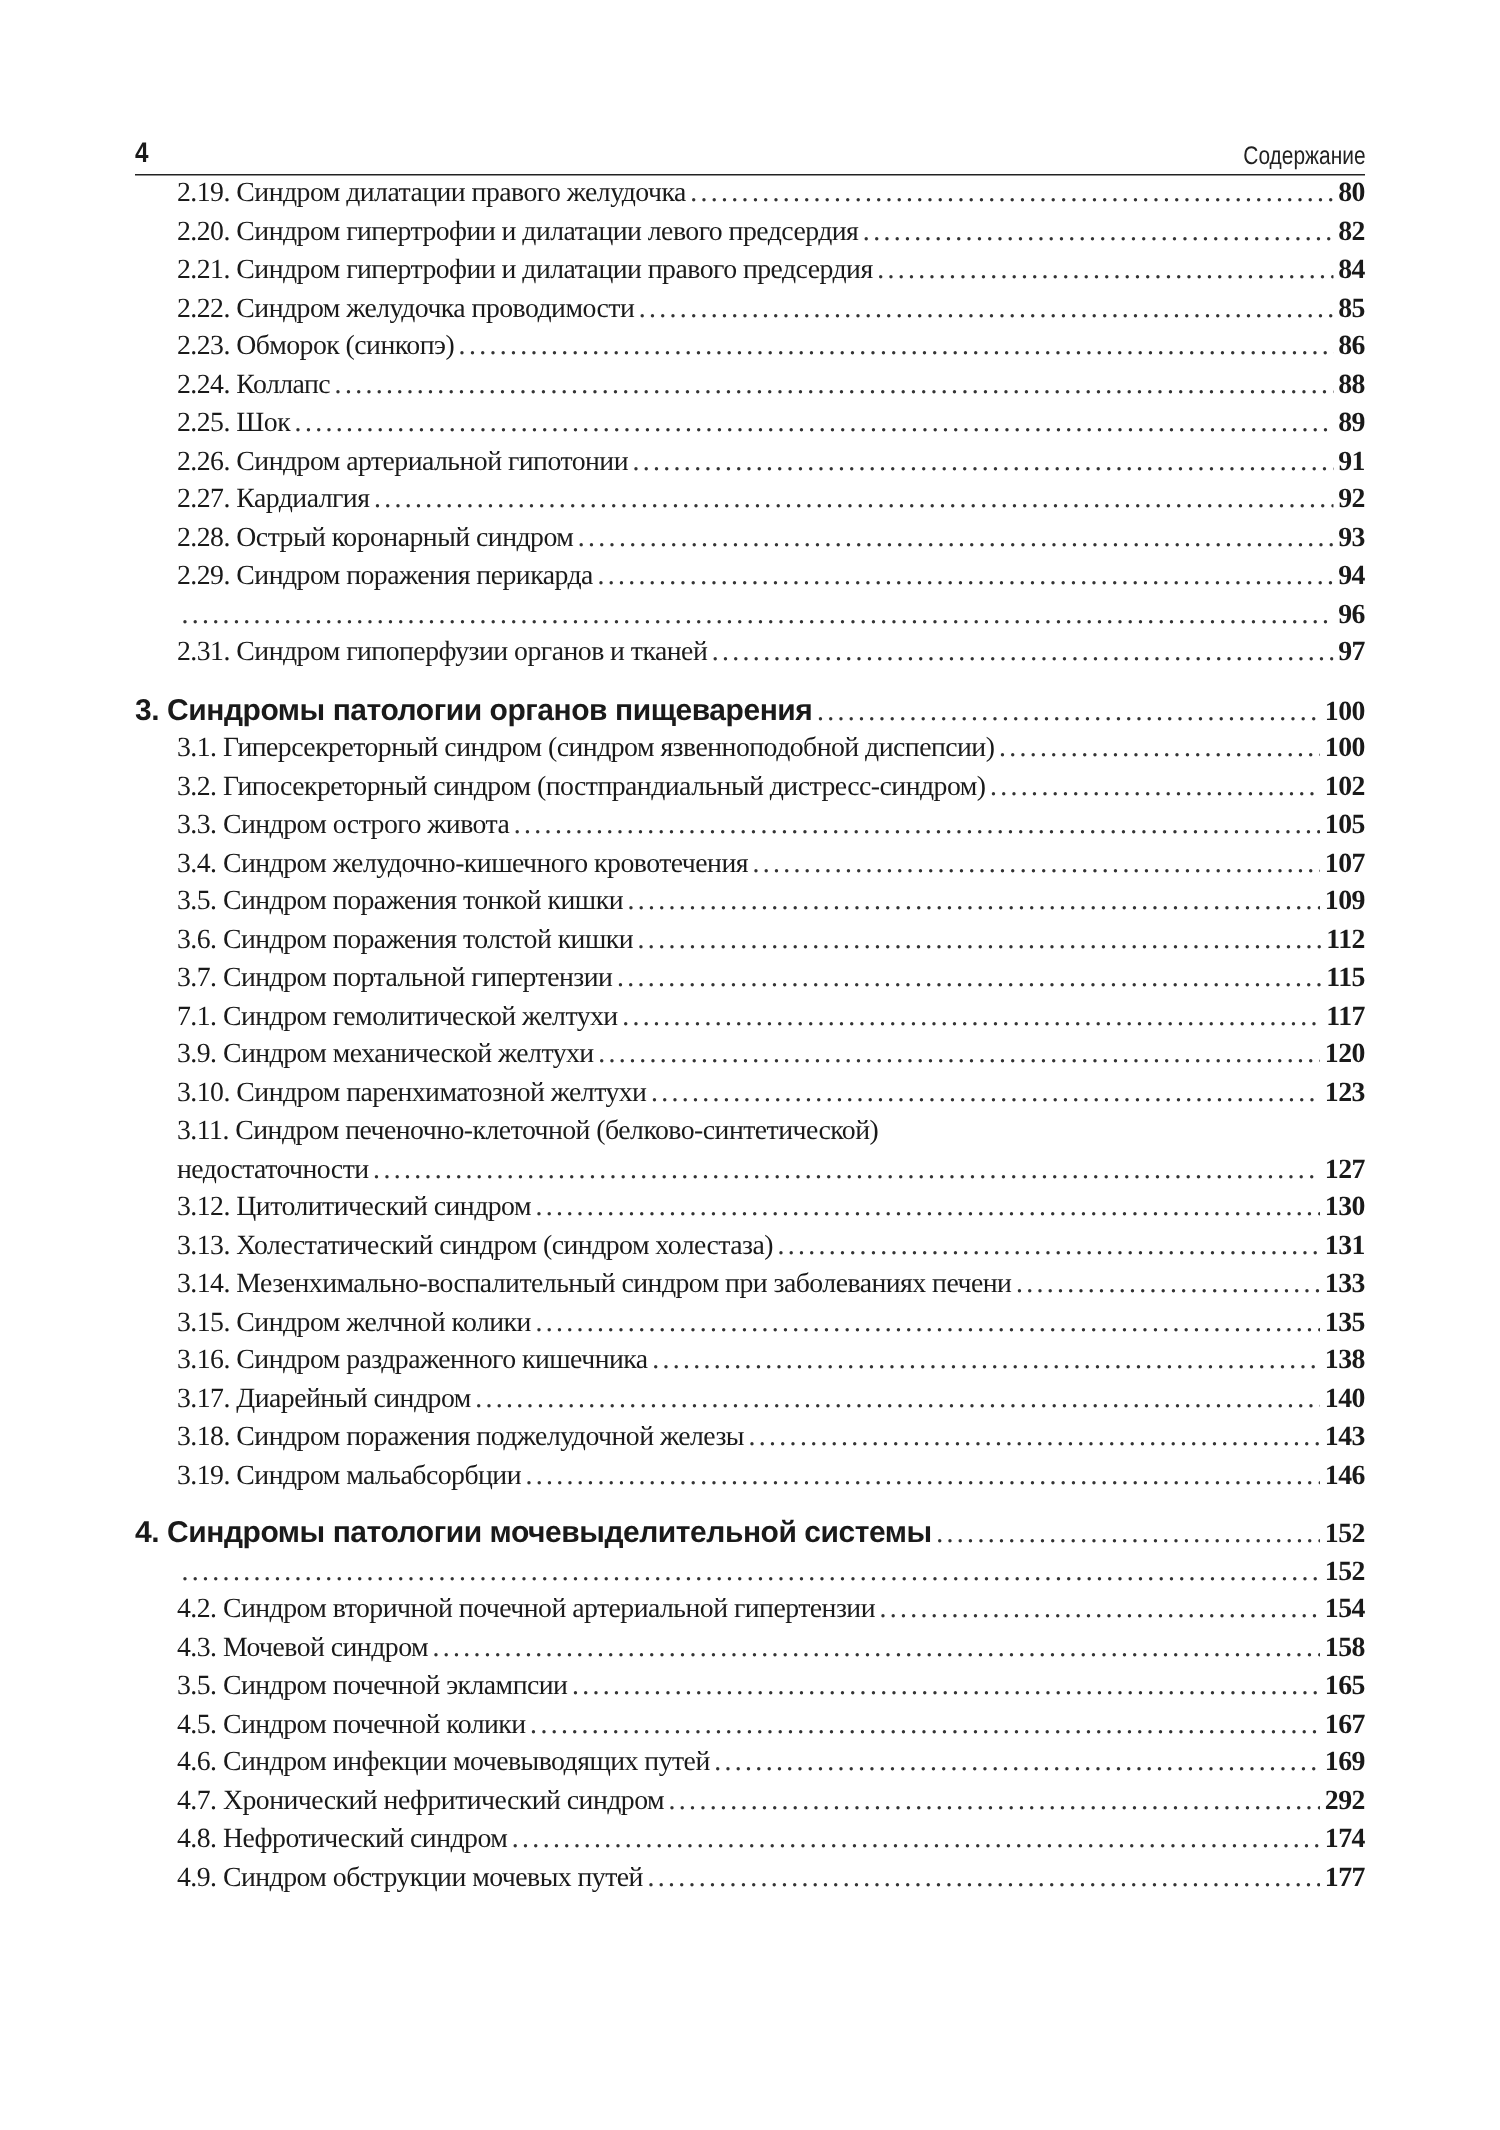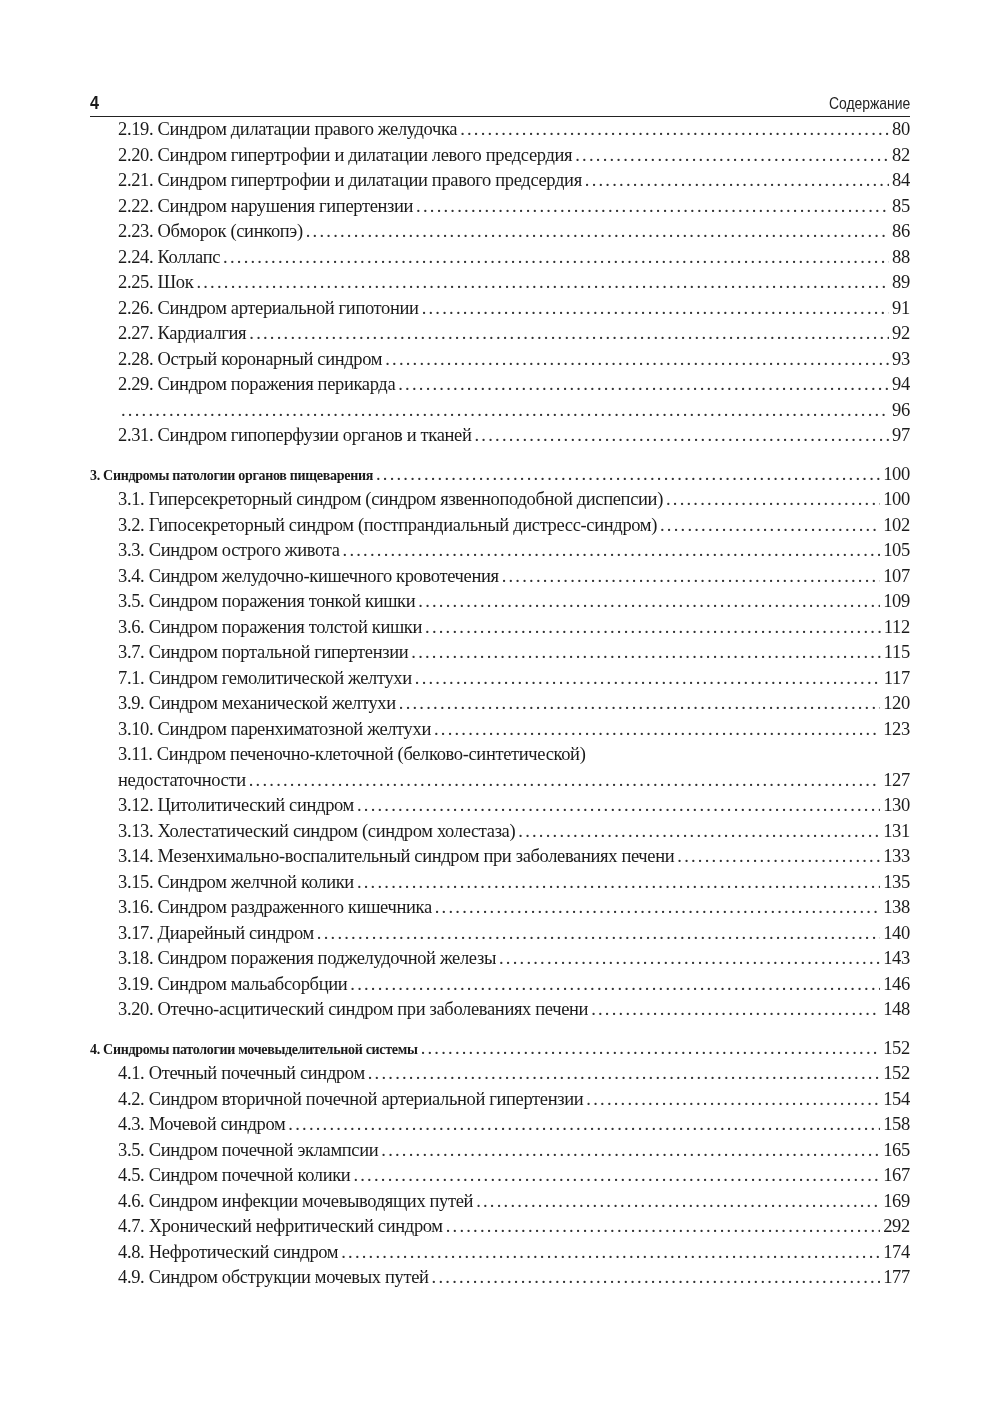--- a/index.html
+++ b/index.html
@@ -5,27 +5,27 @@
     html, body { margin: 0; padding: 0; background: #ffffff; }
     body { width: 1000px; height: 1420px; position: relative; overflow: hidden; color: #1a1a1a; }
     .page { position: absolute; left: 90px; top: 86px; width: 820px; }
     .running-head { display: flex; justify-content: space-between; align-items: flex-end; height: 28px; border-bottom: 1.3px solid #222; padding-bottom: 2px; }
     .page-num { font-family: "Liberation Sans", sans-serif; font-weight: bold; font-size: 19px; transform: scaleX(0.85); transform-origin: left bottom; }
     .section-title { font-family: "Liberation Sans", sans-serif; font-size: 17px; transform: scaleX(0.82); transform-origin: right bottom; color: #222; }
     .toc { font-family: "Liberation Serif", serif; font-size: 18.5px; }
     .row { display: flex; align-items: baseline; height: 25.5px; line-height: 25.5px; white-space: nowrap; }
     .row.sub { padding-left: 28px; }
     .row.chapter { font-weight: bold; padding-left: 0; }
-    .row.chapter .label { font-family: Liberation Serif, serif; font-size: 14px; letter-spacing: -0.3px; transform-origin: left; }
+    .row.chapter .label { font-family: Liberation Sans, sans-serif; font-size: 20px; letter-spacing: -0.3px; transform-origin: left; }
     .row.gap { margin-top: 13px; }
     .row.cont { padding-left: 28px; text-align: center; }
     .label { flex: 0 0 auto; letter-spacing: -0.35px; }
     .leader { flex: 1 1 auto; overflow: hidden; margin: 0 3px; color: #333; letter-spacing: 3.3px; font-weight: normal; font-family: "Liberation Serif", serif; }
     .leader::before { content: ". . . . . . . . . . . . . . . . . . . . . . . . . . . . . . . . . . . . . . . . . . . . . . . . . . . . . . . . . . . . . . . . . . . . . . . . . . . . . . . . . . . . . . . . . . . . . . . . . . . . . . . . . . . . . . . . . . . . . . . . . . . . . . . . . . . . . . . . . . . . . . . . . . . . . . . . . . . . . . . . . . . . . . . . . . . . . . . . . . . . . . . . . . . . . . . . . . . . . . . ."; letter-spacing: -1.2px; }
-    .pg { flex: 0 0 auto; font-weight: normal; font-family: "Liberation Serif", serif; letter-spacing: -0.3px; }
+    .pg { flex: 0 0 auto; font-weight: bold; font-family: "Liberation Serif", serif; letter-spacing: -0.3px; }
     .row.wrap-first { height: 25.5px; align-items: flex-end; }
   </style>
 </head>
 <body>
 
 <div class="page">
   <div class="running-head">
     <span class="page-num">4</span>
     <span class="section-title">Содержание</span>
   </div>
@@ -39,21 +39,21 @@
         <span class="label"><span>2.20.</span> <span>Синдром гипертрофии и дилатации левого предсердия</span></span>
         <span class="leader"></span>
         <span class="pg">82</span>
       </div>
       <div class="row sub">
         <span class="label"><span>2.21.</span> <span>Синдром гипертрофии и дилатации правого предсердия</span></span>
         <span class="leader"></span>
         <span class="pg">84</span>
       </div>
       <div class="row sub">
-        <span class="label"><span>2.22.</span> <span>Синдром нарушения гипертензии</span></span>
+        <span class="label"><span>2.22.</span> <span>Синдром желудочка проводимости</span></span>
         <span class="leader"></span>
         <span class="pg">85</span>
       </div>
       <div class="row sub">
         <span class="label"><span>2.23.</span> <span>Обморок (синкопэ)</span></span>
         <span class="leader"></span>
         <span class="pg">86</span>
       </div>
       <div class="row sub">
         <span class="label"><span>2.24.</span> <span>Коллапс</span></span>
@@ -190,32 +190,26 @@
       <div class="row sub">
         <span class="label"><span>3.18.</span> <span>Синдром поражения поджелудочной железы</span></span>
         <span class="leader"></span>
         <span class="pg">143</span>
       </div>
       <div class="row sub">
         <span class="label"><span>3.19.</span> <span>Синдром мальабсорбции</span></span>
         <span class="leader"></span>
         <span class="pg">146</span>
       </div>
-      <div class="row sub">
-        <span class="label"><span>3.20.</span> <span>Отечно-асцитический синдром при заболеваниях печени</span></span>
-        <span class="leader"></span>
-        <span class="pg">148</span>
-      </div>
       <div class="row chapter gap">
         <span class="label"><span>4.</span> <span>Синдромы патологии мочевыделительной системы</span></span>
         <span class="leader"></span>
         <span class="pg">152</span>
       </div>
       <div class="row sub">
-        <span class="label"><span>4.1.</span> <span>Отечный почечный синдром</span></span>
         <span class="leader"></span>
         <span class="pg">152</span>
       </div>
       <div class="row sub">
         <span class="label"><span>4.2.</span> <span>Синдром вторичной почечной артериальной гипертензии</span></span>
         <span class="leader"></span>
         <span class="pg">154</span>
       </div>
       <div class="row sub">
         <span class="label"><span>4.3.</span> <span>Мочевой синдром</span></span>

